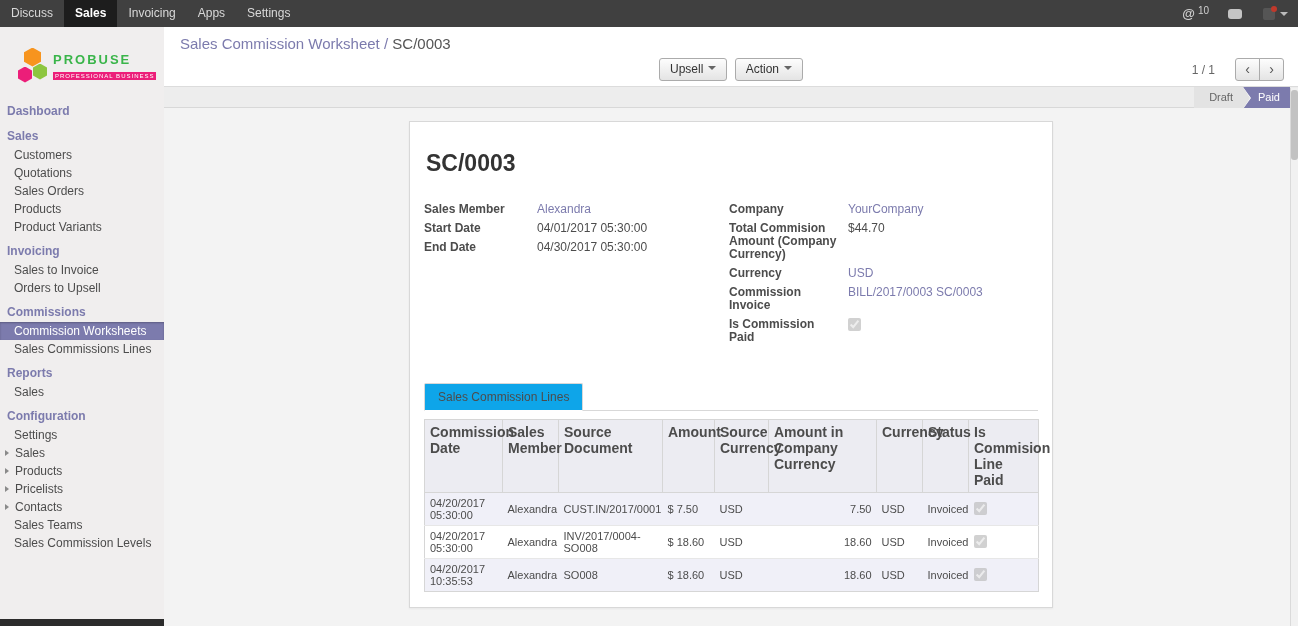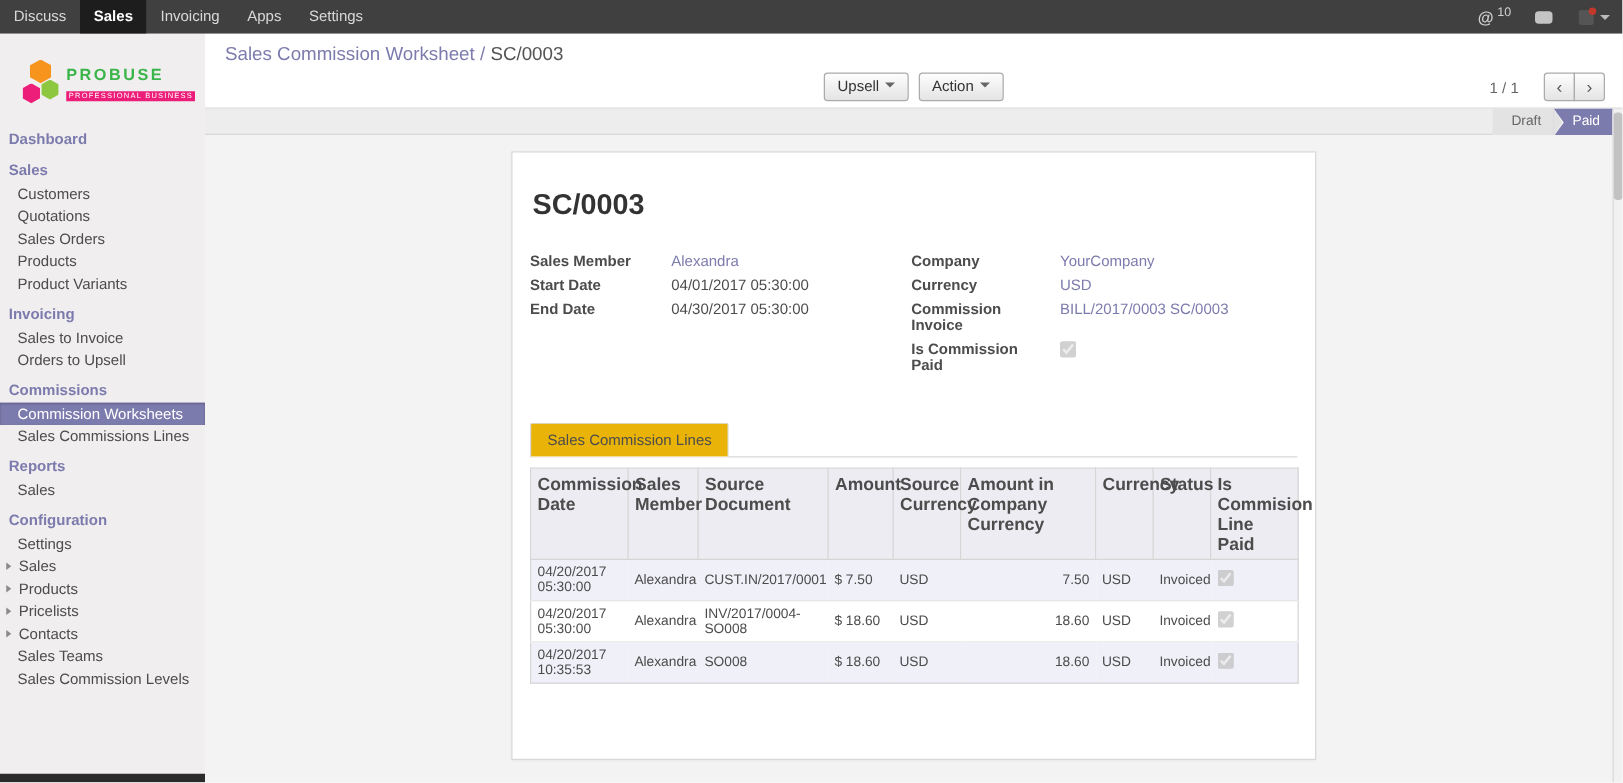--- a/index.html
+++ b/index.html
@@ -77,21 +77,21 @@
   .o-col-right { width:309px; }
   .o-field-row { display:flex; margin-bottom:5px; }
   .o-label { font-weight:bold; flex:none; padding-right:8px; line-height:13px; padding-top:1px; }
   .o-col-left .o-label { width:113px; }
   .o-col-right .o-label { width:119px; }
   .o-value { flex:1; line-height:13px; padding-top:1px; }
   .o-link { color:#7c7bad; cursor:pointer; }
   input[type=checkbox] { width:13px; height:13px; margin:0; }
 
   .notebook { margin-top:34px; border-bottom:1px solid #d8d8d8; }
-  .tab { display:inline-block; background:#eab308; border:1px solid #d8d8d8; border-bottom:1px solid #fff; margin-bottom:-1px; border-radius:2px 2px 0 0; padding:6px 13px; color:#4c4c4c; cursor:pointer; }
+  .tab { display:inline-block; background:#0ea5e9; border:1px solid #d8d8d8; border-bottom:1px solid #fff; margin-bottom:-1px; border-radius:2px 2px 0 0; padding:6px 13px; color:#4c4c4c; cursor:pointer; }
 
   table { width:614px; border-collapse:collapse; table-layout:fixed; font-size:11px; }
   .lines-table { margin-top:8px; border:1px solid #d6d6d6; }
   th { background:#ececf2; border:1px solid #d6d6d6; text-align:left; vertical-align:top; padding:4px 5px; color:#4c4c4c; font-size:14px; cursor:pointer; }
   td { padding:4px 5px; vertical-align:middle; border-top:1px solid #e7e7e7; color:#4c4c4c; }
   tr.striped td { background:#f0f0f8; }
   .num { white-space:nowrap; }
   .t-right { text-align:right; }
 
   
@@ -240,20 +240,24 @@
               </div>
               <div class="o-field-row">
                 <div class="o-label">End Date</div>
                 <div class="o-value"><span>04/30/2017 05:30:00</span></div>
               </div>
             </div>
           <div class="o-col-right">
               <div class="o-field-row">
                 <div class="o-label">Company</div>
                 <div class="o-value"><span class="o-link">YourCompany</span></div>
+              </div>
+              <div class="o-field-row">
+                <div class="o-label">Total Commision Amount (Company Currency)</div>
+                <div class="o-value"><span>$44.70</span></div>
               </div>
               <div class="o-field-row">
                 <div class="o-label">Currency</div>
                 <div class="o-value"><span class="o-link">USD</span></div>
               </div>
               <div class="o-field-row">
                 <div class="o-label">Commission Invoice</div>
                 <div class="o-value"><span class="o-link">BILL/2017/0003 SC/0003</span></div>
               </div>
               <div class="o-field-row">

